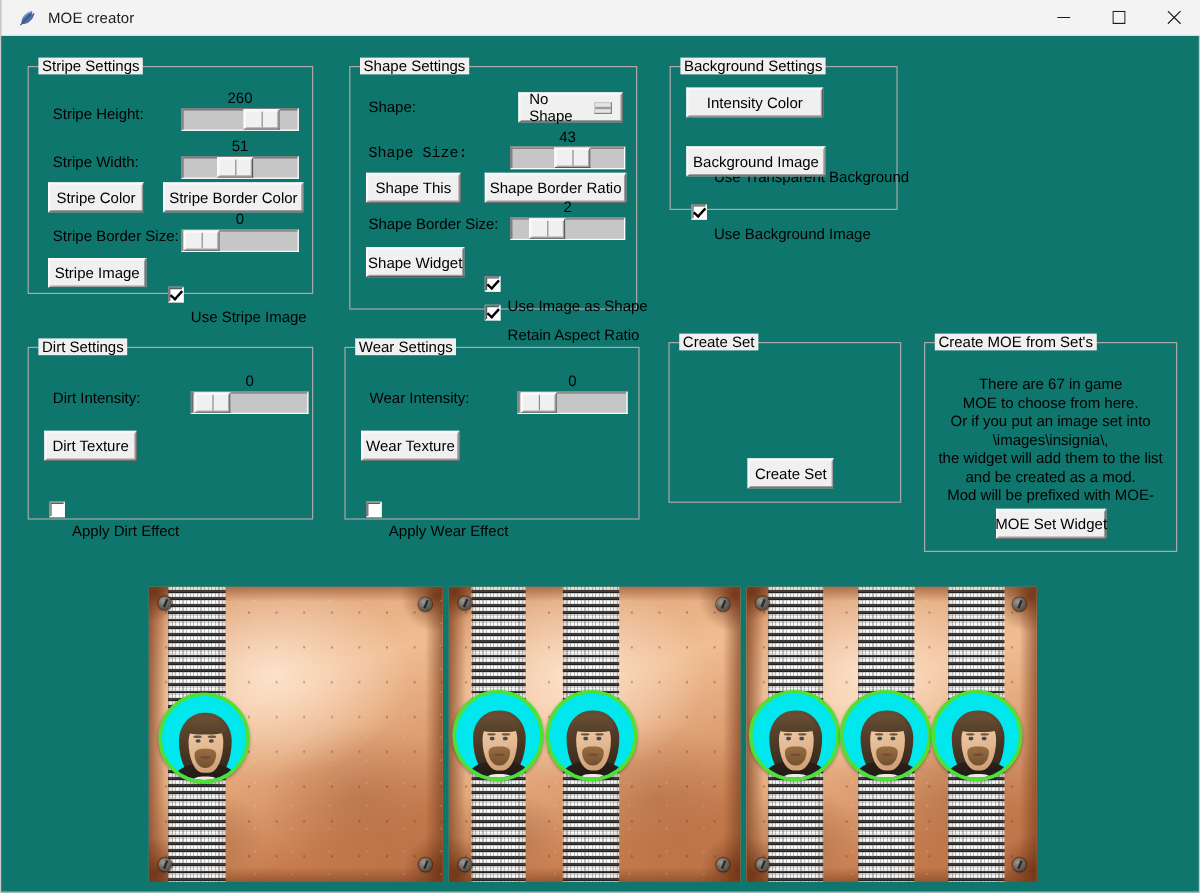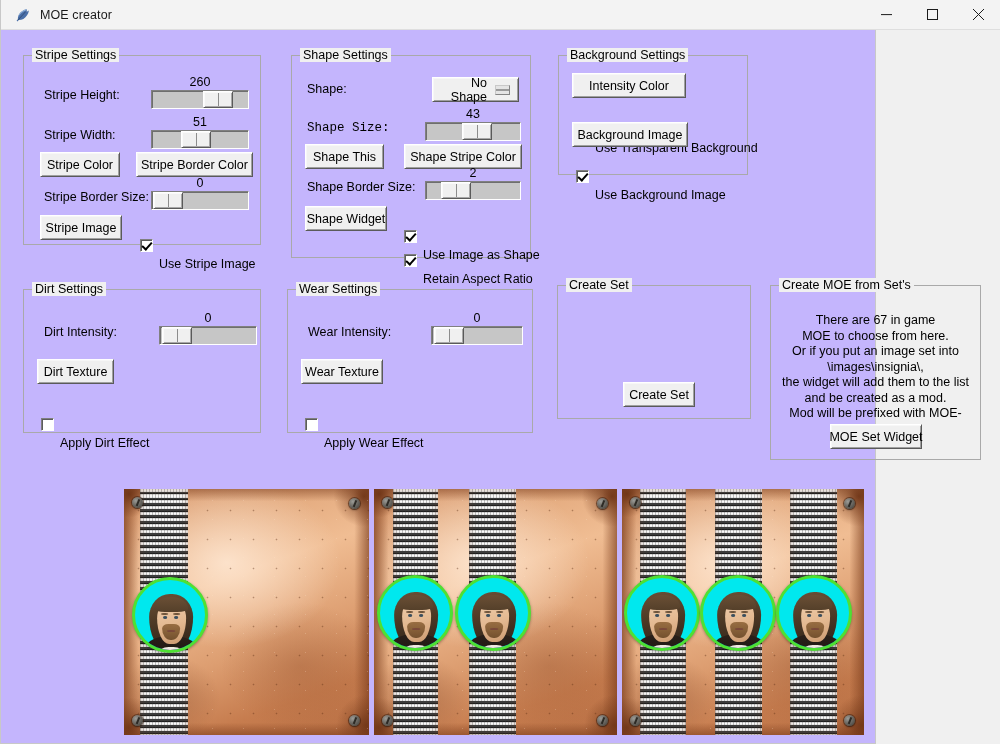--- a/index.html
+++ b/index.html
@@ -5,22 +5,22 @@
   * { box-sizing: border-box; }
   html, body {
     margin: 0; padding: 0;
     width: 1000px; height: 744px;
     overflow: hidden;
     font-family: "Liberation Sans", sans-serif;
     background: #f0f0f0;
   }
   #app {
     position: relative;
-    width: 876px; height: 744px;
-    background: #c4b5fd;
+    width: 1000px; height: 744px;
+    background: #0f766e;
     border: 1px solid #c8c8c8;
     border-top: none;
   }
 
   
   #titlebar {
     position: absolute; left: 0; top: 0;
     width: 1000px; height: 30px;
     background: #f3f3f3;
     border-bottom: 1px solid #dedede;
@@ -70,21 +70,21 @@
   .tkopt {
     position: absolute;
     background: #f0f0f0;
     border: 1px solid;
     border-color: #ffffff #5a5a5a #5a5a5a #ffffff;
     box-shadow: inset 1px 1px 0 #f7f7f7, inset -1px -1px 0 #a0a0a0;
     font-size: 12.5px; color: #000;
     display: flex; align-items: center; cursor: default;
     padding: 0 8px;
   }
-  .tkopt .opt-text { flex: 1 1 auto; text-align: right; }
+  .tkopt .opt-text { flex: 1 1 auto; text-align: left; }
   .tkopt .opt-ind {
     flex: 0 0 auto; width: 15px; height: 10px; margin-left: 8px;
     border: 1px solid #848484;
     border-top-color: #c8c8c8;
     border-left-color: #c8c8c8;
     background: #e4e4e4;
     position: relative;
   }
   .tkopt .opt-ind::after {
     content: ""; position: absolute; left: 0; right: 0; top: 3px;
@@ -361,21 +361,21 @@
     </div>
 
     <span class="lbl" style="left:15px; top:65px;font-family:Liberation Mono, monospace;">Shape Size:</span>
     <div class="scale" style="left:133px; top:66px; width:96px; height:19px;">
       <span class="sc-val">43</span>
       <div class="sc-trough"></div>
       <div class="sc-thumb" id="th-ss" style="left: 36.84px;"></div>
     </div>
 
     <div class="tkbtn" style="left:13px; top:88px; width:79px; height:25px;">Shape This</div>
-    <div class="tkbtn" style="left:112px; top:88px; width:118px; height:25px;">Shape Stripe Color</div>
+    <div class="tkbtn" style="left:112px; top:88px; width:118px; height:25px;">Shape Border Ratio</div>
 
     <span class="lbl" style="left:15px; top:124px;">Shape Border Size:</span>
     <div class="scale" style="left:133px; top:125px; width:96px; height:19px;">
       <span class="sc-val">2</span>
       <div class="sc-trough"></div>
       <div class="sc-thumb" id="th-sbz" style="left: 16.36px;"></div>
     </div>
 
     <div class="tkbtn" style="left:13px; top:150px; width:82px; height:25px;">Shape Widget</div>
     <div class="cb checked" style="left:112px; top:154px;">

